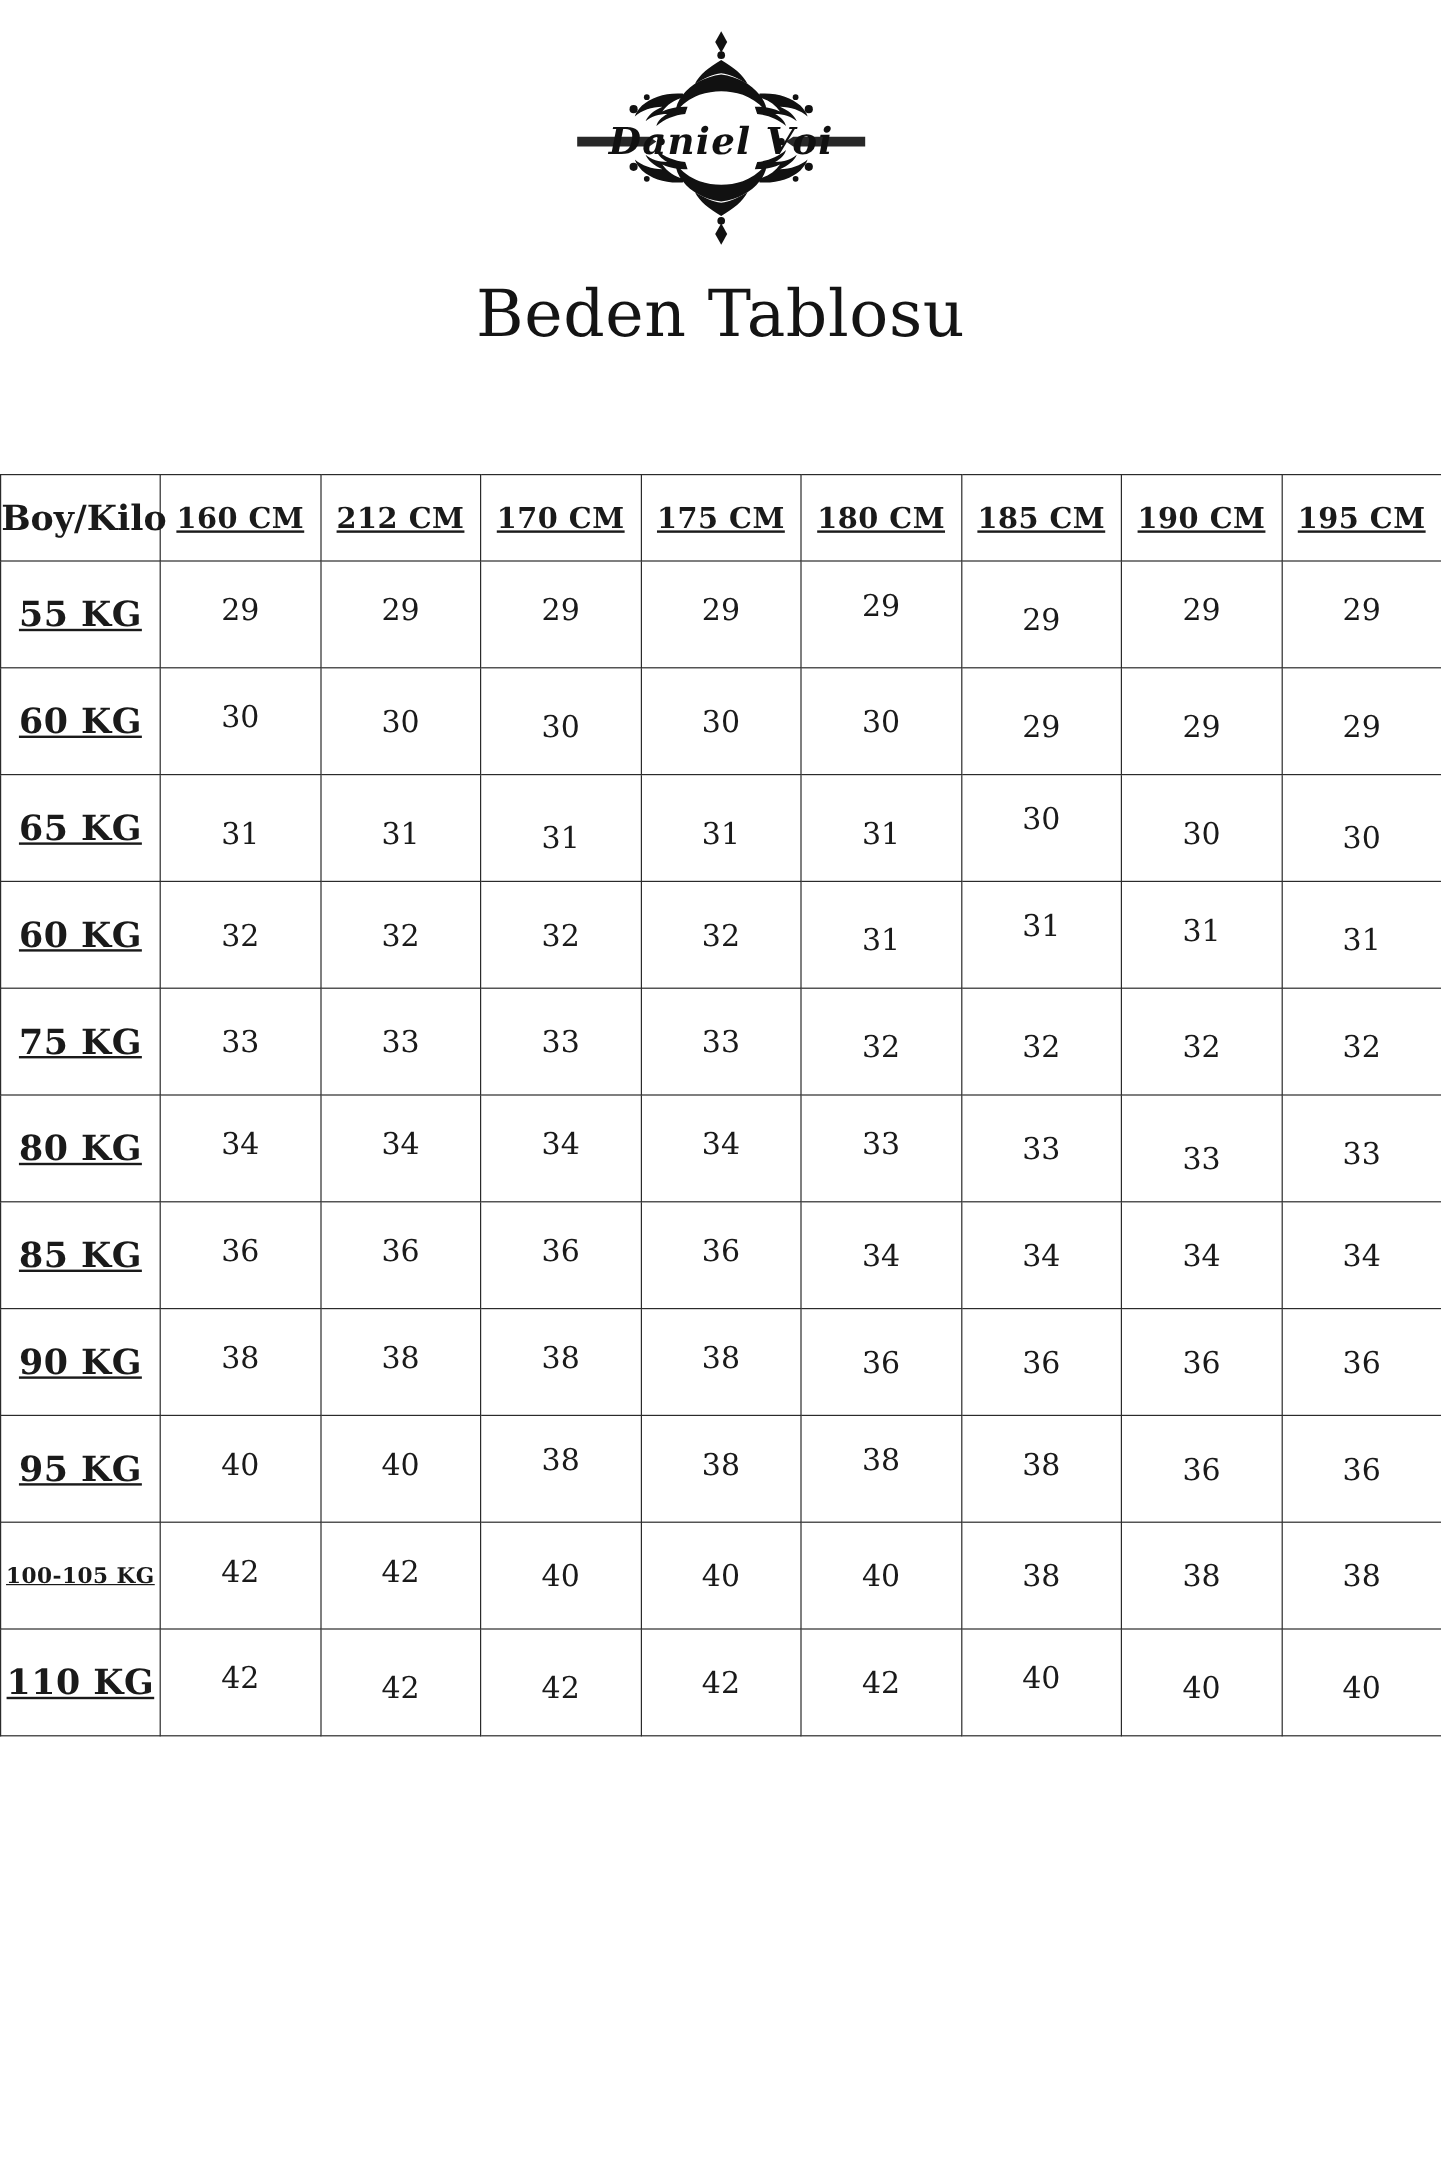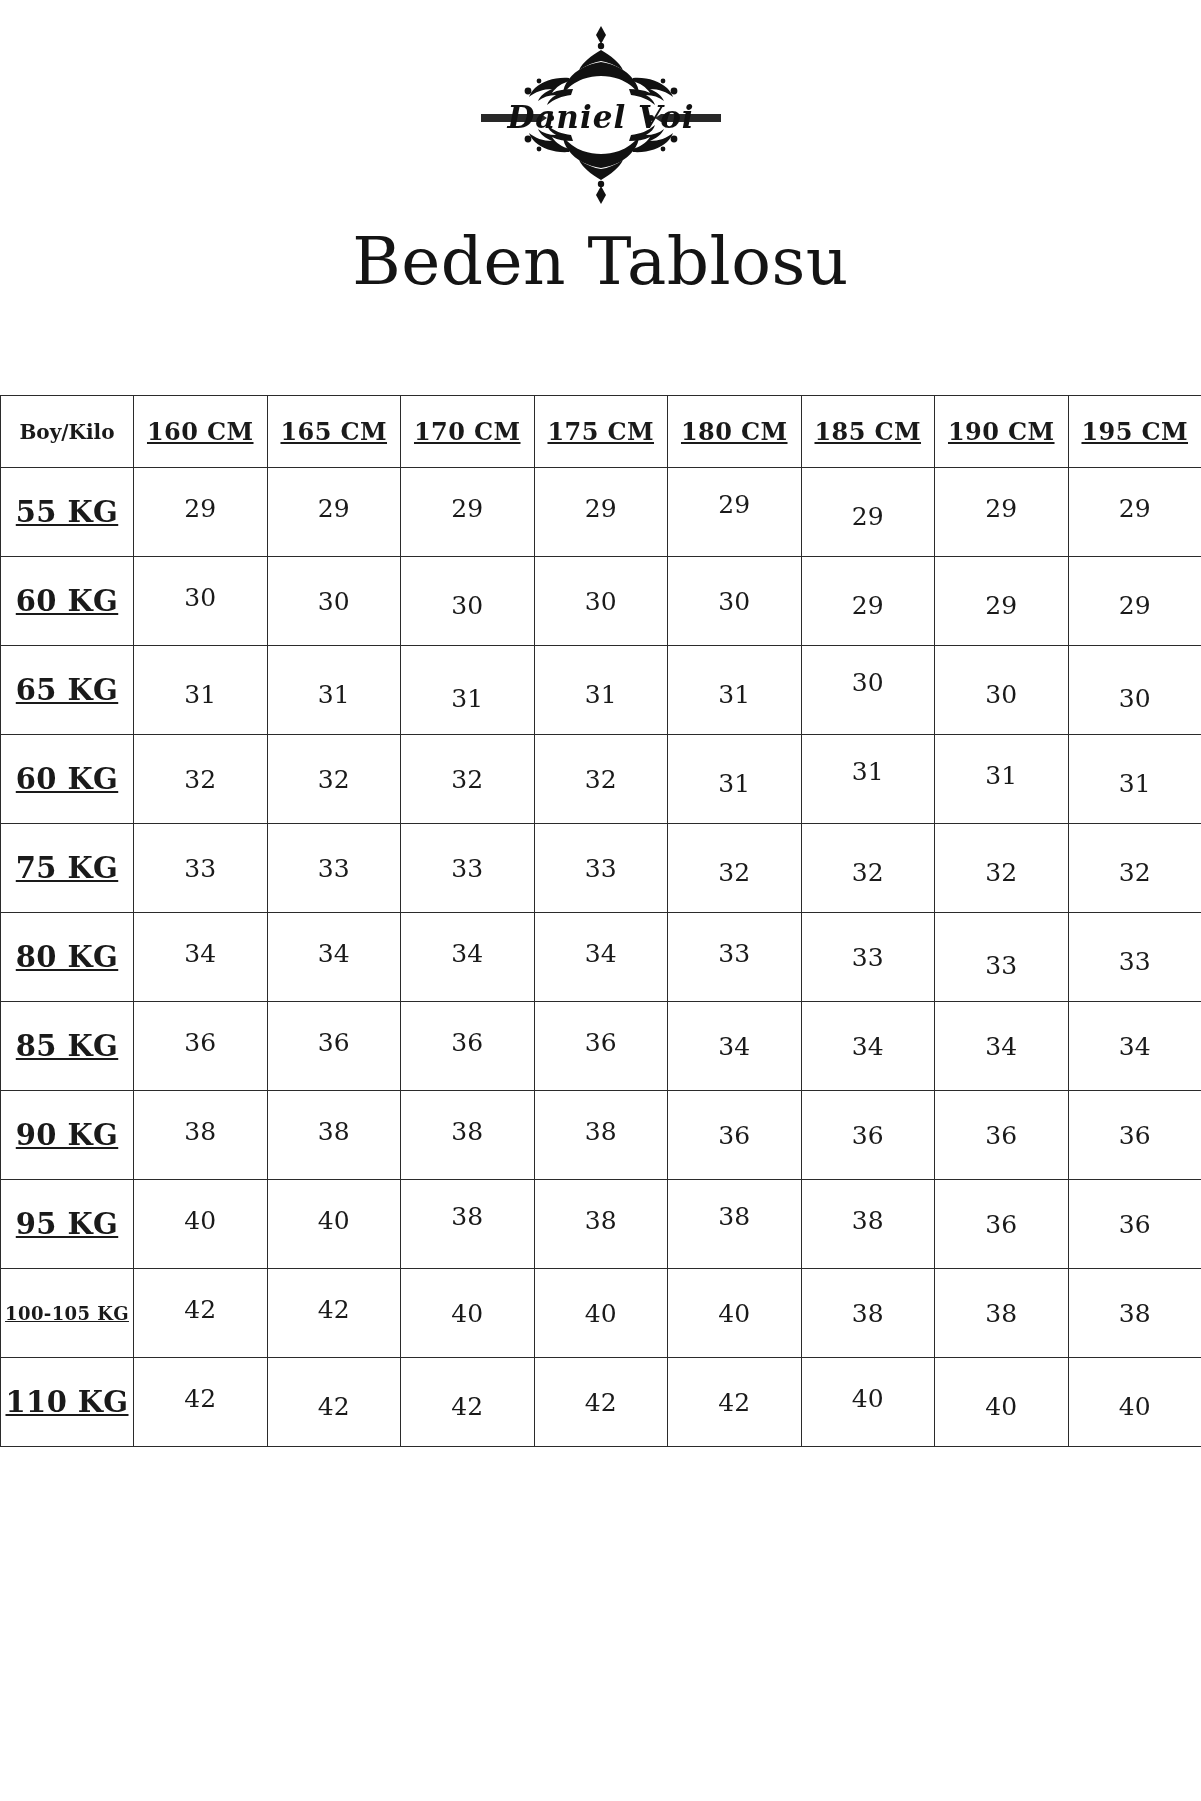--- a/index.html
+++ b/index.html
@@ -38,21 +38,21 @@
     font-weight: bold;
     font-size: 31px;
     letter-spacing: 1px;
     fill: #111111;
   }
 
   
   .doc-title {
     text-align: center;
     font-family: "DejaVu Serif", serif;
-    font-size: 66px;
+    font-size: 54px;
     font-weight: 400;
     letter-spacing: 0.5px;
     color: #141414;
     margin: 22px 0 0 0;
     height: 80px;
     line-height: 80px;
   }
 
   
   .table-wrap {
@@ -88,21 +88,21 @@
     text-decoration: underline;
   }
   table.size-table td.row-head {
     font-size: 29px;
   }
   table.size-table td.row-head.small {
     font-size: 18px;
   }
   table.size-table th.corner-head {
     font-weight: bold;
-    font-size: 20px;
+    font-size: 29px;
     text-align: center;
   }
 
   
   col.c0 { width: 133px; }
   col.cx { width: 133.5px; }
 
   
   .j-up4   { position: relative; top: -8px; }
   .j-up2   { position: relative; top: -4px; }
@@ -166,21 +166,21 @@
           <col class="cx">
         <col class="cx">
           <col class="cx">
           <col class="cx">
           <col class="cx">
       </colgroup>
       <thead>
         <tr class="header-row">
           <th class="corner-head">Boy/Kilo</th>
           <th class="col-head">160 CM</th>
-          <th class="col-head">165 CM</th>
+          <th class="col-head">212 CM</th>
           <th class="col-head">170 CM</th>
           <th class="col-head">175 CM</th>
           <th class="col-head">180 CM</th>
           <th class="col-head">185 CM</th>
           <th class="col-head">190 CM</th>
           <th class="col-head">195 CM</th>
         </tr>
       </thead>
       <tbody>
         <tr>

